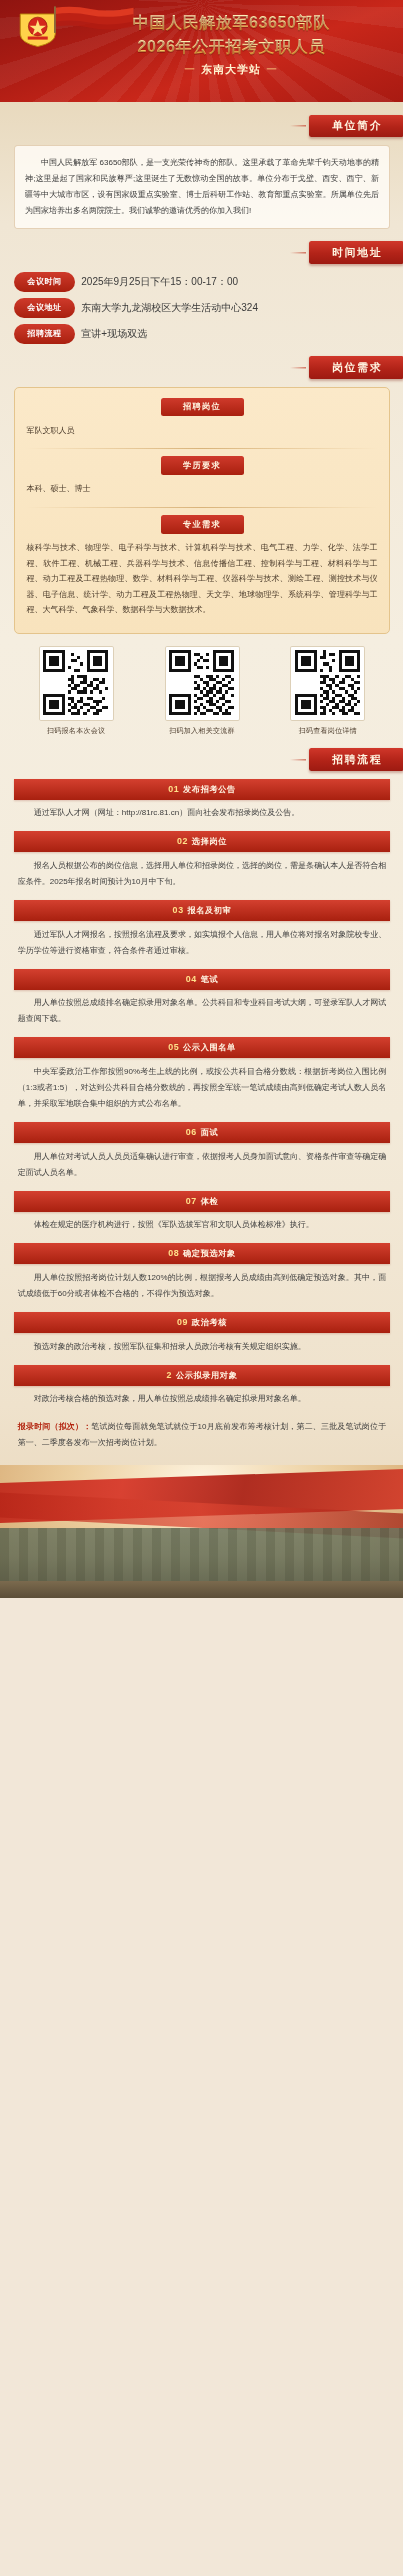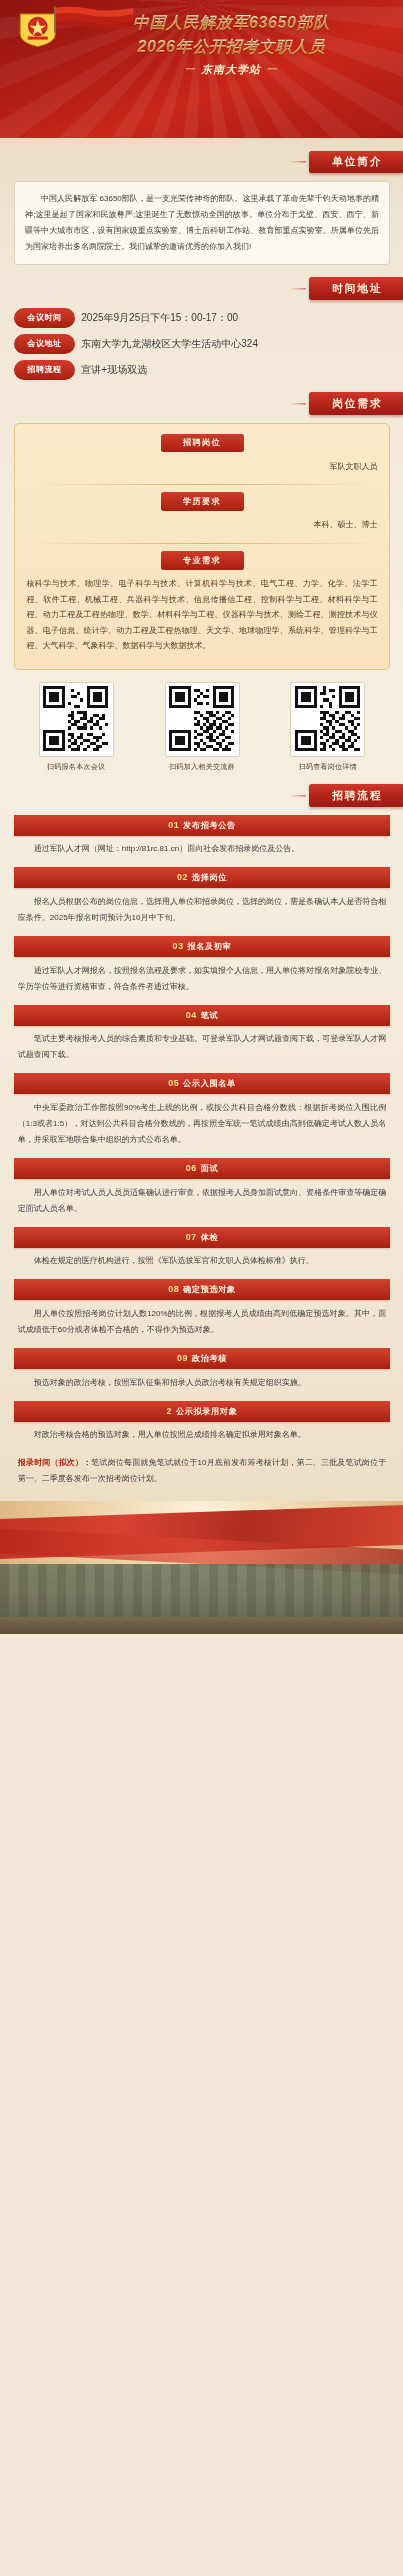--- a/index.html
+++ b/index.html
@@ -12,24 +12,23 @@
   .page {
     width: 404px;
     position: relative;
     background: linear-gradient(180deg, #d8b98a 0%, #e8d9bd 6%, #f0e6d4 14%, #f5eee0 40%, #f3ead9 70%, #efe2cc 88%, #e7d4b6 100%);
     overflow: hidden;
   }
 
   
   .header {
     position: relative;
-    height: 138px;
+    height: 102px;
     background: linear-gradient(160deg, #8f1410 0%, #b01d14 35%, #c9271a 60%, #a81a12 100%);
     overflow: hidden;
-    font-style: italic;
   }
   .header .ray {
     position: absolute; top: -38px; left: 50%;
     width: 443px; height: 209px;
     background: repeating-conic-gradient(from 0deg at 50% 20%, rgba(255,255,255,0.06) 0deg 6deg, rgba(255,255,255,0) 6deg 13deg);
     transform: translateX(-50%);
   }
   .header-emblem {
     position: absolute; left: 16.4px; top: 8.9px;
     width: 46px; height: 40px;
@@ -155,21 +154,21 @@
     background: linear-gradient(180deg, #cf3a2b 0%, #a9200f 100%);
     letter-spacing: 1.3px;
   }
   .panel-body {
     font-size: 8px;
     line-height: 1.95;
     color: #4a3a2a;
     text-align: justify;
     padding: 0 2.5px 3.8px;
   }
-  .panel-body.center { text-align: right; }
+  .panel-body.center { text-align: left; }
   .panel-sep {
     height: 0.6px;
     margin: 6.3px 2.5px 7.6px;
     background: linear-gradient(90deg, rgba(210,170,110,0), #d9b37a, rgba(210,170,110,0));
   }
 
   
   .qr-row {
     display: flex;
     justify-content: space-between;
@@ -612,21 +611,21 @@
       <div class="step-head">
         <span class="step-num">03</span><span>报名及初审</span>
       </div>
       <div class="step-body">通过军队人才网报名，按照报名流程及要求，如实填报个人信息，用人单位将对报名对象院校专业、学历学位等进行资格审查，符合条件者通过审核。</div>
     </div>
 
     <div class="step">
       <div class="step-head">
         <span class="step-num">04</span><span>笔试</span>
       </div>
-      <div class="step-body">笔试主要考核报考人员的综合素质和专业基础。可登录军队人才网试题查阅下载，可登录军队人才网试题查阅下载。</div>
+      <div class="step-body">用人单位按照总成绩排名确定拟录用对象名单。公共科目和专业科目考试大纲，可登录军队人才网试题查阅下载。</div>
     </div>
 
     <div class="step">
       <div class="step-head">
         <span class="step-num">05</span><span>公示入围名单</span>
       </div>
       <div class="step-body">中央军委政治工作部按照90%考生上线的比例，或按公共科目合格分数线：根据折考岗位入围比例（1:3或者1:5），对达到公共科目合格分数线的，再按照全军统一笔试成绩由高到低确定考试人数人员名单，并采取军地联合集中组织的方式公布名单。</div>
     </div>
 
     <div class="step">

